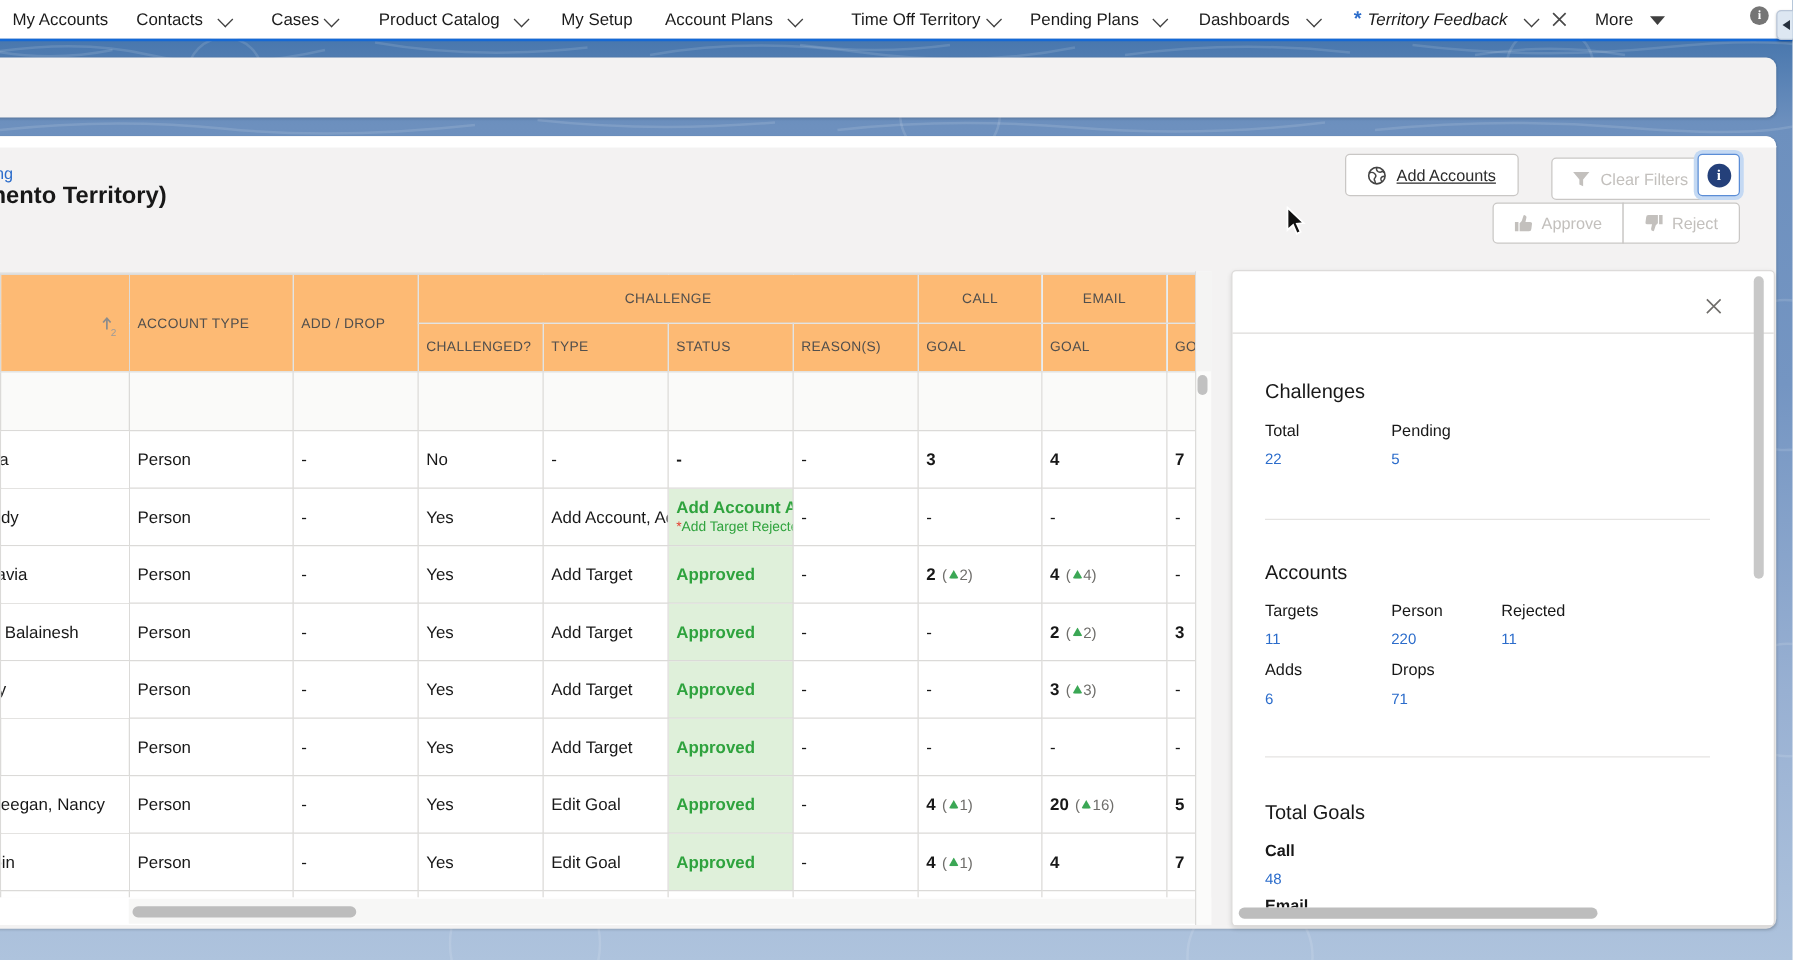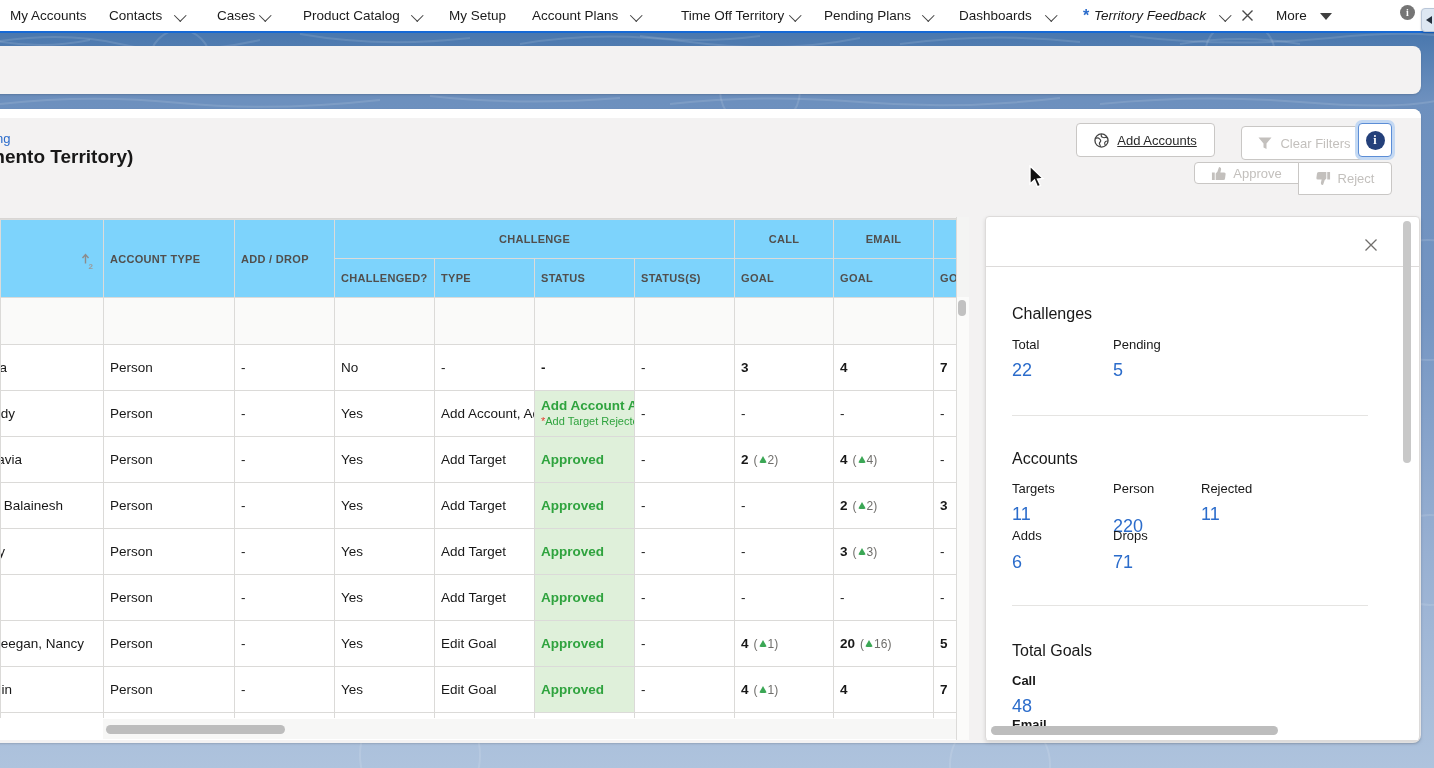--- a/index.html
+++ b/index.html
@@ -15,33 +15,33 @@
   #card1 { position:absolute; left:-30px; top:46px; width:1451px; height:48px; background:#f3f2f2; border-radius:8px; box-shadow:0 1px 2px rgba(0,0,0,.15); z-index:2; }
   #card2 { position:absolute; left:-30px; top:109px; width:1451px; height:634px; background:#f3f2f2; border-radius:8px; box-shadow:0 1px 2px rgba(0,0,0,.15); z-index:2; }
   #card2top { position:absolute; left:-30px; top:109px; width:1451px; height:9px; background:#fff; border-radius:8px 8px 0 0; z-index:2; }
   
   .btn { position:absolute; background:#fff; border:1px solid #c9c7c5; border-radius:4px; font-size:13px; display:flex; align-items:center; justify-content:center; }
   .btn.dis { color:#c3c0bd; }
   
   #tablewrap { position:absolute; left:-30px; top:218px; width:986px; height:500px; overflow:hidden; background:#fff; border-top:1px solid #d8d6d4; z-index:3; }
   table { border-collapse:collapse; table-layout:fixed; margin-left:30px; width:1133px; }
   th, td { border:1px solid #dbdad8; font-size:13.5px; color:#181818; padding:0 0 0 6px; text-align:left; vertical-align:middle; overflow:hidden; white-space:nowrap; }
-  th { background:#7dd3fc; color:#514f4d; font-size:11px; font-weight:700; letter-spacing:.3px; border-color:#dcdbd9; }
+  th { background:#fdba74; color:#514f4d; font-size:11px; font-weight:400; letter-spacing:.3px; border-color:#dcdbd9; }
   td { background:#fff; }
   tr.filter td { background:#fafaf9; height:47px; }
   tr.data td { height:46px; }
   td.green { background:#dff0da; }
   .gtxt { color:#2fa33e; font-weight:700; }
   .num { font-weight:700; }
   .delta { font-size:12px; color:#6f6e6b; font-weight:400; margin-left:5px; }
   .tri { display:inline-block; width:0; height:0; border-left:4.5px solid transparent; border-right:4.5px solid transparent; border-bottom:7px solid #3ba755; margin:0 1px 1px 1px; vertical-align:baseline; border-radius:2px; }
   
   #panel { position:absolute; left:985px; top:216px; width:435px; height:525px; background:#fff; border:1px solid #dddbda; border-radius:4px; box-shadow:0 2px 4px rgba(0,0,0,.12); z-index:4; }
   .plabel { position:absolute; font-size:13px; color:#181818;text-align:right; }
-  .pval { position:absolute; font-size:18px; color:#2b6ccb; }
+  .pval { position:absolute; font-size:12px; color:#2b6ccb; }
   .phead { position:absolute; font-size:16px; color:#181818; }
   .pdiv { position:absolute; left:26px; width:356px; border-top:1px solid #e5e4e2; }
   
   .sbtrack { position:absolute; background:#fafaf9; }
   .sbthumb { position:absolute; background:#c1c1c1; border-radius:5px; }
 </style>
 </head>
 <body>
 
 <svg class="abs" style="left:0;top:0;z-index:1" width="1434" height="768" viewBox="0 0 1434 768">
@@ -108,21 +108,21 @@
 </div>
 <div class="btn dis" style="left:1224px;top:126px;width:127px;height:34px;z-index:3;margin-left:17px;">
   <svg width="14" height="13" viewBox="0 0 14 13" style="margin-right:8px;">
       <path d="M0.5 0.5 L13.5 0.5 L8.5 6.5 L8.5 12 L5.5 10.5 L5.5 6.5 Z" fill="#c3c0bd"></path>
     </svg>
   Clear Filters
 </div>
 <div class="btn" style="left:1358px;top:123px;width:34px;height:34px;z-index:3;border-color:#5b8dd6;box-shadow:0 0 0 3px #c4d9f3;">
   <span style="width:19px;height:19px;border-radius:50%;background:#24407a;color:#fff;font-size:12px;font-weight:700;text-align:center;line-height:19px;font-family:'Liberation Serif',serif;">i</span>
 </div>
-<div class="btn dis" style="left:1194px;top:162px;width:105px;height:22px;z-index:3;border-radius:4px 0 0 4px;">
+<div class="btn dis" style="left:1194px;top:162px;width:105px;height:33px;z-index:3;border-radius:4px 0 0 4px;">
   <svg width="15" height="15" viewBox="0 0 16 16" style="margin-right:7px;">
       <path d="M1 7 h3 v8 h-3 z M5 15 h8 q2 0 2-2 l0.6-4.4 q0.2-1.6-1.6-1.6 h-4 l0.8-3.6 q0.3-1.9-1.4-2.2 q-1-0.2-1.2 0.8 l-1.4 4.2 -1.8 1.8 z" fill="#c3c0bd"></path>
     </svg>
   Approve
 </div>
 <div class="btn dis" style="left:1298px;top:162px;width:94px;height:33px;z-index:3;border-radius:0 4px 4px 0;">
   <svg width="15" height="15" viewBox="0 0 16 16" style="margin-right:7px;transform:rotate(180deg);">
       <path d="M1 7 h3 v8 h-3 z M5 15 h8 q2 0 2-2 l0.6-4.4 q0.2-1.6-1.6-1.6 h-4 l0.8-3.6 q0.3-1.9-1.4-2.2 q-1-0.2-1.2 0.8 l-1.4 4.2 -1.8 1.8 z" fill="#c3c0bd"></path>
     </svg>
   Reject
@@ -158,21 +158,21 @@
   <th rowspan="2">ADD / DROP</th>
   <th colspan="4" style="text-align:center;padding-left:0;">CHALLENGE</th>
   <th style="text-align:center;padding-left:0;">CALL</th>
   <th style="text-align:center;padding-left:0;">EMAIL</th>
   <th style="text-align:center;padding-left:0;"></th>
 </tr>
 <tr style="height:39px;">
   <th>CHALLENGED?</th>
           <th>TYPE</th>
           <th>STATUS</th>
-          <th>STATUS(S)</th>
+          <th>REASON(S)</th>
           <th>GOAL</th>
           <th>GOAL</th>
           <th>GOAL</th>
 </tr>
 <tr class="filter">
   <td></td>
           <td></td>
           <td></td>
           <td></td>
           <td></td>
@@ -326,21 +326,21 @@
   <div class="plabel" style="left:127px;top:120px;">Pending</div>
   <div class="pval" style="left:26px;top:143px;">22</div>
   <div class="pval" style="left:127px;top:143px;">5</div>
   <div class="pdiv" style="top:198px;"></div>
 
   <div class="phead" style="left:26px;top:233px;">Accounts</div>
   <div class="plabel" style="left:26px;top:264px;">Targets</div>
   <div class="plabel" style="left:127px;top:264px;">Person</div>
   <div class="plabel" style="left:215px;top:264px;">Rejected</div>
   <div class="pval" style="left:26px;top:287px;">11</div>
-  <div class="pval" style="left:127px;top:287px;margin-top:12px;">220</div>
+  <div class="pval" style="left:127px;top:287px;">220</div>
   <div class="pval" style="left:215px;top:287px;">11</div>
   <div class="plabel" style="left:26px;top:311px;">Adds</div>
   <div class="plabel" style="left:127px;top:311px;">Drops</div>
   <div class="pval" style="left:26px;top:335px;">6</div>
   <div class="pval" style="left:127px;top:335px;">71</div>
   <div class="pdiv" style="top:388px;"></div>
 
   <div class="phead" style="left:26px;top:425px;">Total Goals</div>
   <div class="plabel" style="left:26px;top:456px;font-weight:700;">Call</div>
   <div class="pval" style="left:26px;top:479px;">48</div>

